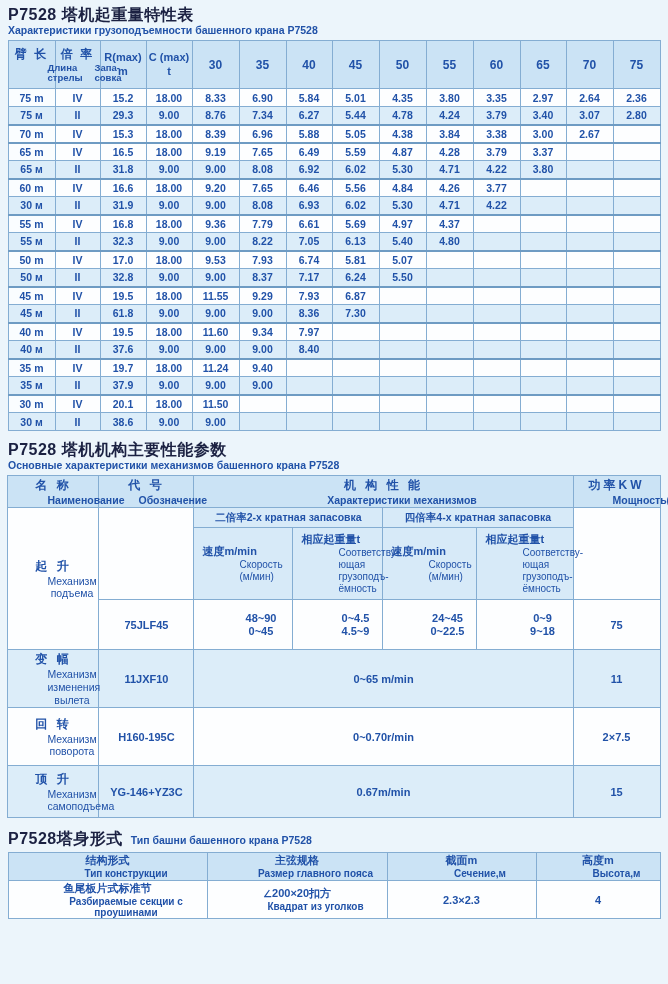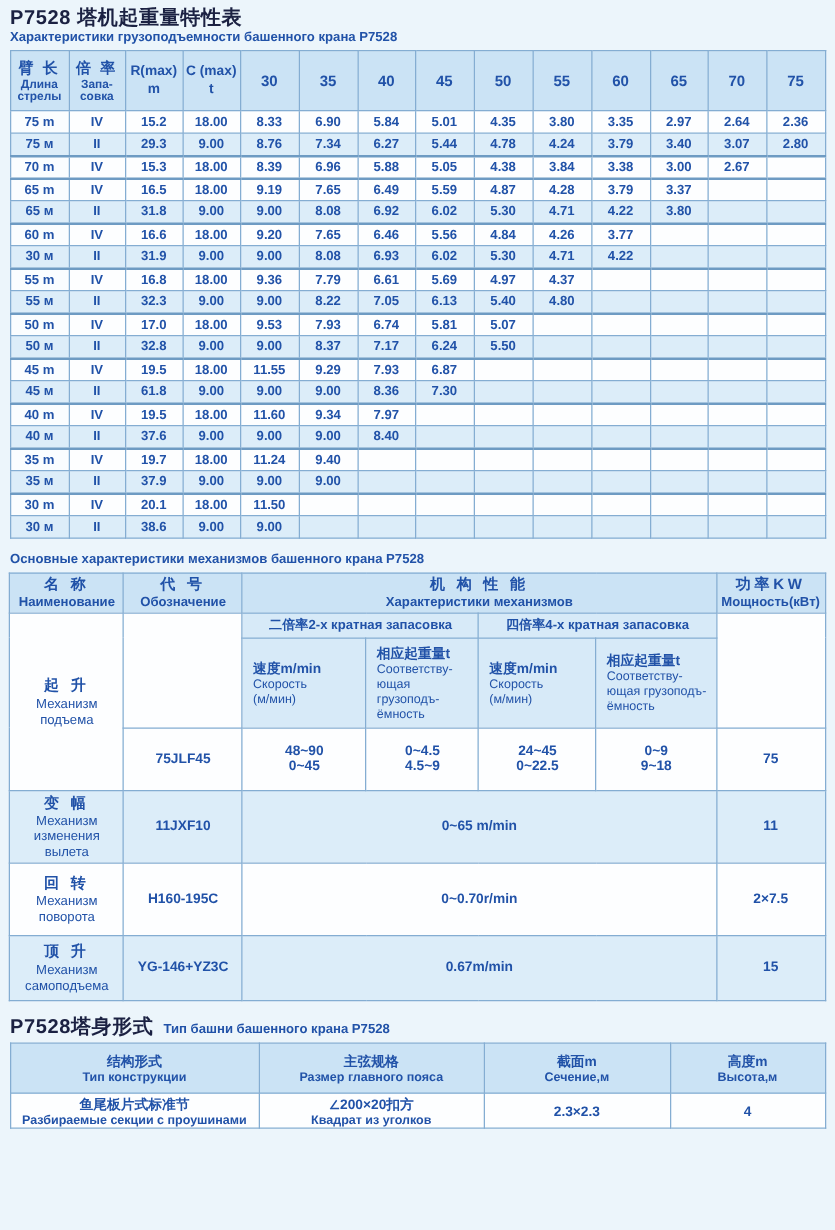--- a/index.html
+++ b/index.html
@@ -18,21 +18,21 @@
   body{background:var(--page-bg);font-family:"Liberation Sans",sans-serif;}
   .page{width:668px;height:984px;background:var(--page-bg);overflow:hidden;padding-top:6px;}
 
   .sec{margin:0 8px 4px;}
   .zh-title{font-size:16px;font-weight:bold;color:var(--dark);letter-spacing:.5px;line-height:1.1;}
   .ru-title{font-size:10.5px;font-weight:bold;color:var(--blue);margin-top:1px;line-height:1.1;}
   .inline-title{display:flex;align-items:baseline;gap:8px;}
 
   table{border-collapse:collapse;table-layout:fixed;width:652px;margin:2px auto 0;}
   th,td{border:1px solid var(--border);color:var(--blue);text-align:center;vertical-align:middle;padding:0 2px;}
-  .ml{white-space:pre-line;line-height:1.12;}
+  .ml{white-space:pre-line;line-height:1.12;padding-left:37px;}
   .zh{font-weight:bold;}
   .ru{font-weight:bold;}
 
   
   #t1 thead th{background:var(--head-bg);height:48px;font-size:11px;font-weight:bold;}
   #t1 thead th .zh{font-size:12px;letter-spacing:2px;}
   #t1 thead th .ru{font-size:9.5px;white-space:pre-line;line-height:1.08;font-weight:bold;}
   #t1 thead th.plain{white-space:pre-line;font-size:11px;line-height:1.2;}
   #t1 thead th.num-h{font-size:12px;}
   #t1 tbody td{height:18px;font-size:10.5px;font-weight:bold;background:var(--cell);}
@@ -53,21 +53,21 @@
   #t2 tr.h-data td{height:50px;font-weight:bold;}
   #t2 .name-cell .zh{display:block;font-size:12px;letter-spacing:3px;}
   #t2 .name-cell .ru{display:block;font-size:10.5px;font-weight:normal;white-space:pre-line;line-height:1.2;}
   #t2 tr.mech td{background:var(--cell);font-weight:bold;}
   #t2 tr.mech.striped td{background:var(--stripe);}
   #t2 tr.mech-0 td{height:58px;}
   #t2 tr.mech-1 td{height:58px;}
   #t2 tr.mech-2 td{height:52px;}
 
   
-  #t3 th{background:var(--head-bg);height:40px;}
+  #t3 th{background:var(--head-bg);height:28px;}
   #t3 td{background:var(--cell);height:28px;}
   #t3 .zh{display:block;font-size:11px;}
   #t3 .ru{display:block;font-size:10px;line-height:1.1;}
   #t3 td .ru{font-weight:bold;}
   #t3 td .val{font-weight:bold;font-size:11px;}
 
   .gap1{height:10px;}
   .gap2{height:12px;}
 </style>
 </head>
@@ -429,20 +429,21 @@
           <td></td>
           <td></td>
           <td></td>
         </tr>
       </tbody>
   </table>
 
   <div class="gap1"></div>
 
   <div class="sec">
+    <div class="zh-title">P7528  塔机机构主要性能参数</div>
     <div class="ru-title">Основные характеристики механизмов башенного крана P7528</div>
   </div>
 
   <table id="t2">
     <colgroup>
       <col style="width:91px">
         <col style="width:95px">
         <col style="width:99px">
         <col style="width:90px">
       <col style="width:94px">

